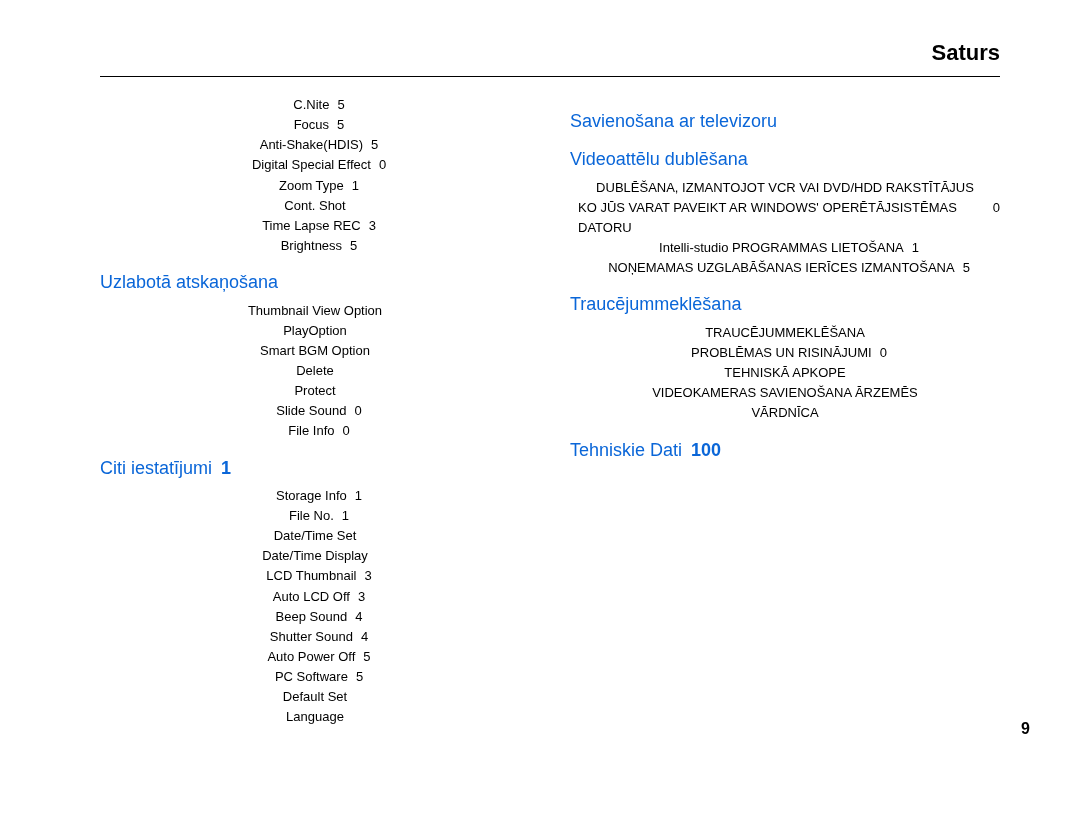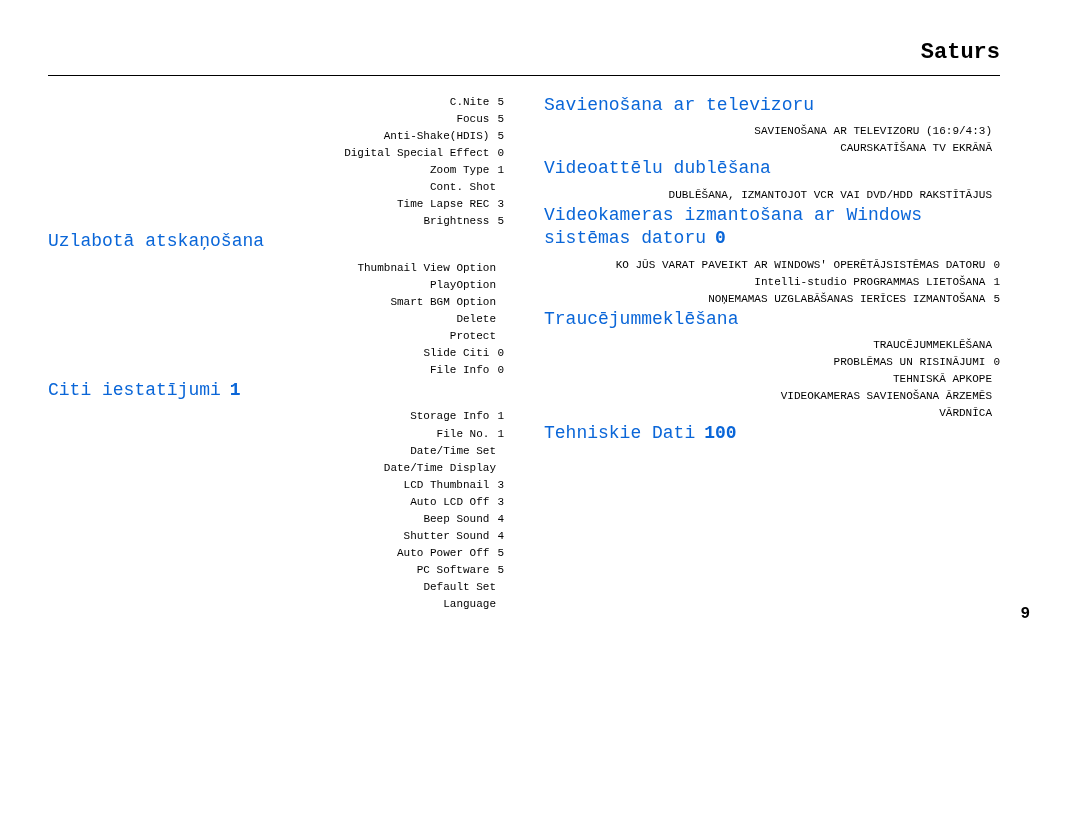--- a/index.html
+++ b/index.html
@@ -6,53 +6,53 @@
     font-family: Arial, Helvetica, sans-serif;
     margin: 0;
     padding: 0;
     background: #fff;
     color: #000;
     width: 1080px;
     height: 827px;
     box-sizing: border-box;
   }
   .page {
-    padding: 40px 80px 30px 48px;
+    padding: 40px 80px 30px 100px;
     position: relative;
-    font-family: Liberation Mono, monospace;
   }
   .header {
     text-align: right;
     font-size: 22px;
     font-weight: bold;
     padding-bottom: 10px;
     border-bottom: 1px solid #000;
     margin-bottom: 18px;
   }
   .columns {
     display: flex;
     gap: 40px;
   }
   .col {
     flex: 1;
     min-width: 0;
   }
   .section-title {
     color: #0a66d8;
     font-size: 18px;
-    margin-top: 0;
+    margin-top: 15px;
     margin-bottom: 6px;
     line-height: 1.3;
   }
   .entry {
     display: flex;
-    justify-content: flex-end;
-    font-size: 11px;
+    justify-content: center;
+    font-size: 13px;
     line-height: 1.55;
     white-space: nowrap;
+    margin-left: 8px;
   }
   .entry .label {
     white-space: normal;
     padding-right: 8px;
   }
   .entry .pg {
     flex-shrink: 0;
   }
   .pagenum {
     position: absolute;
@@ -122,21 +122,21 @@
           </div>
           <div class="entry">
             <span class="label">Delete</span>
             <span class="pg"></span>
           </div>
           <div class="entry">
             <span class="label">Protect</span>
             <span class="pg"></span>
           </div>
           <div class="entry">
-            <span class="label">Slide Citi</span>
+            <span class="label">Slide Sound</span>
             <span class="pg">0</span>
           </div>
           <div class="entry">
             <span class="label">File Info</span>
             <span class="pg">0</span>
           </div>
         </div>
 
       <div class="section-title"><span>Citi iestatījumi</span><span style="font-weight: bold;"> 1</span></div>
       <div>
@@ -186,40 +186,29 @@
           </div>
           <div class="entry">
             <span class="label">Language</span>
             <span class="pg"></span>
           </div>
         </div>
     </div>
 
     <div class="col">
       <div class="section-title"><span>Savienošana ar televizoru</span></div>
-      <div>
-          <div class="entry">
-            <span class="label">SAVIENOŠANA AR TELEVIZORU (16:9/4:3)</span>
-            <span class="pg"></span>
-          </div>
-          <div class="entry">
-            <span class="label">CAURSKATĪŠANA TV EKRĀNĀ</span>
-            <span class="pg"></span>
-          </div>
-        </div>
 
       <div class="section-title"><span>Videoattēlu dublēšana</span></div>
       <div>
           <div class="entry">
             <span class="label">DUBLĒŠANA, IZMANTOJOT VCR VAI DVD/HDD RAKSTĪTĀJUS</span>
             <span class="pg"></span>
           </div>
         </div>
 
-      <div class="section-title"><span>Videokameras izmantošana ar Windows sistēmas datoru</span><span style="font-weight: bold;"> 0</span></div>
       <div>
           <div class="entry">
             <span class="label">KO JŪS VARAT PAVEIKT AR WINDOWS' OPERĒTĀJSISTĒMAS DATORU</span>
             <span class="pg">0</span>
           </div>
           <div class="entry">
             <span class="label">Intelli-studio PROGRAMMAS LIETOŠANA</span>
             <span class="pg">1</span>
           </div>
           <div class="entry">

